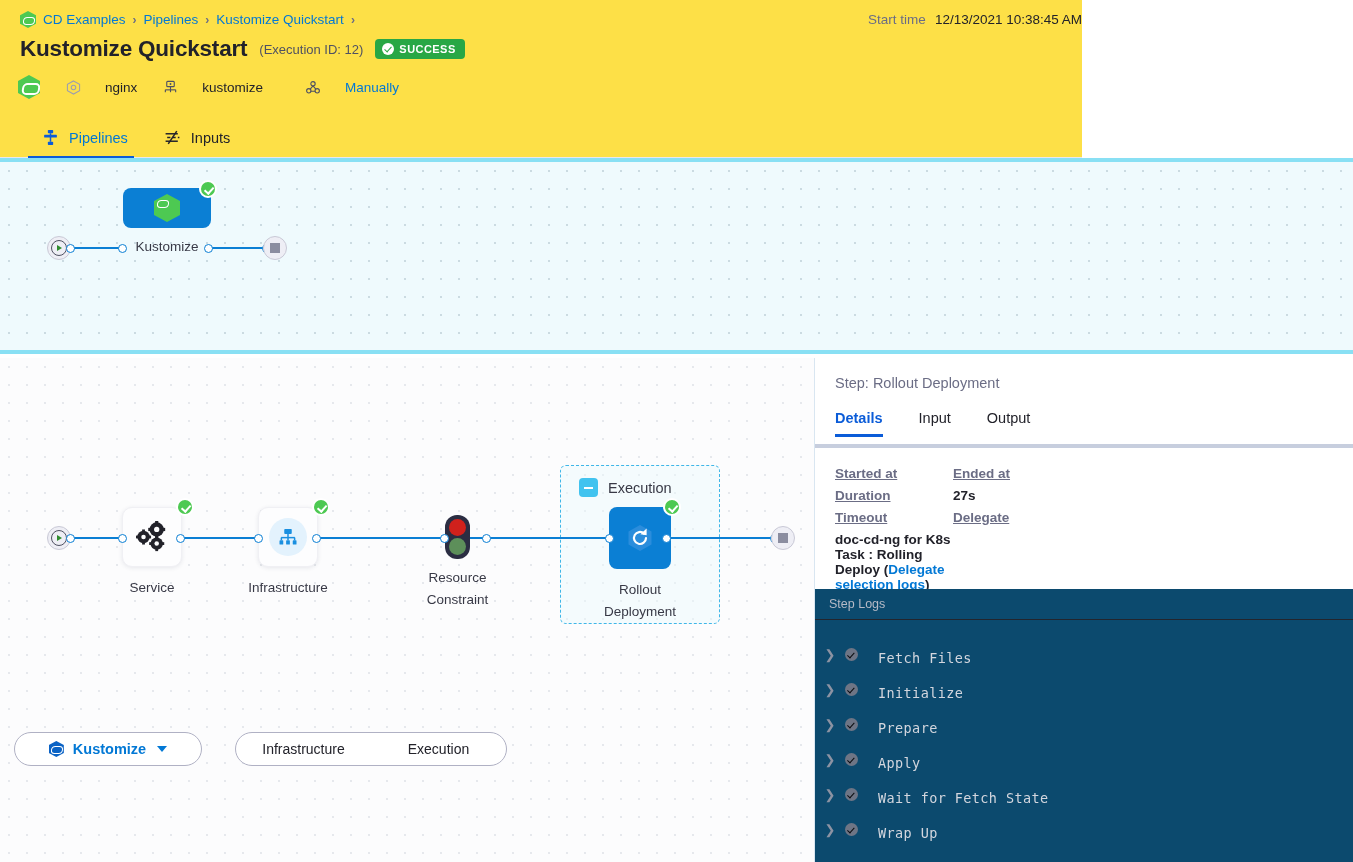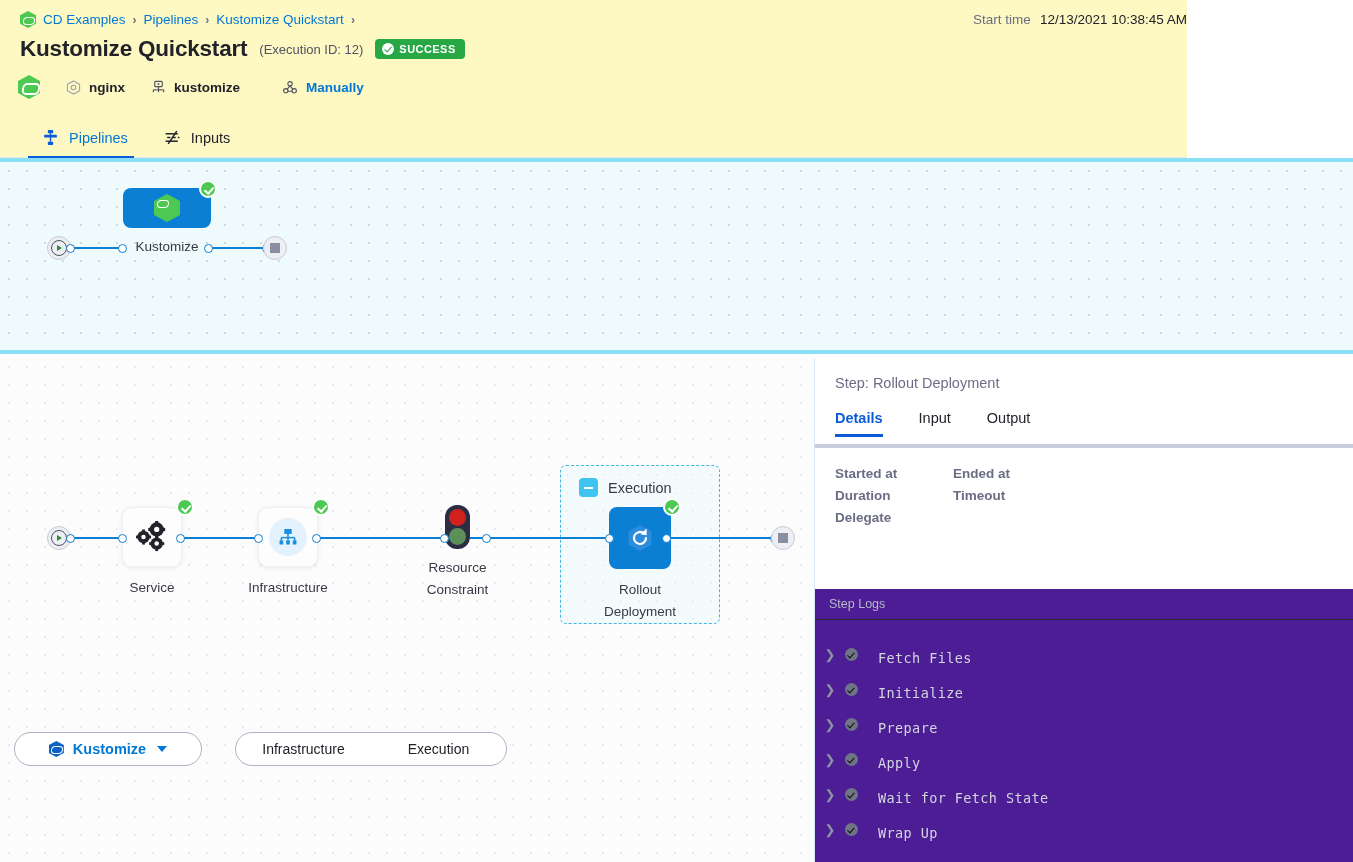--- a/index.html
+++ b/index.html
@@ -6,22 +6,22 @@
   html, body {
     width: 1353px; height: 862px;
     font-family: "Liberation Sans", sans-serif;
     background: #ffffff;
     overflow: hidden;
   }
   #app { position: relative; width: 1353px; height: 862px; }
 
   
   .header {
-    position: absolute; left: 0; top: 0; width: 1187px; height: 158px;
-    background: #fef9c3;
+    position: absolute; left: 0; top: 0; width: 1082px; height: 158px;
+    background: #fde047;
     border-bottom: 1px solid #e8e8ef;
   }
   .breadcrumb {
     position: absolute; left: 20px; top: 11px;
     display: flex; align-items: center; gap: 7px;
     font-size: 13.5px;
   }
   .bc-link { color: #0278d5; cursor: pointer; white-space: nowrap; }
   .bc-sep { color: #6b6d85; font-size: 12px; font-weight: 600; }
 
@@ -59,21 +59,21 @@
   .badge-check::after {
     content: ""; position: absolute; left: 3.4px; top: 2.4px;
     width: 3.2px; height: 6px; border: solid #28a745;
     border-width: 0 1.8px 1.8px 0; transform: rotate(42deg);
   }
 
   .meta-row {
     position: absolute; left: 18px; top: 75px;
     display: flex; align-items: center; font-size: 13.5px; color: #22222a;
   }
-  .meta-item { display: flex; align-items: center; gap: 8px; margin-right: 26px; font-weight: bold; }
+  .meta-item { display: flex; align-items: center; gap: 24px; margin-right: 26px; }
   .meta-item.link span { color: #0278d5; cursor: pointer; }
   .meta-item.manually { margin-left: 16px; }
 
   .start-time {
     position: absolute; right: -4px; top: 12px;
     display: flex; align-items: baseline; gap: 9px;
     font-size: 13.5px; white-space: nowrap;
   }
   .start-time .lbl { color: #6b6d85; }
   .start-time .val { color: #22222a; }
@@ -250,27 +250,27 @@
   }
   .rp-tab-rule {
     position: absolute; left: 0; top: 86px; width: 539px; height: 3.5px;
     background: #c7cede;
   }
   .rp-details {
     position: absolute; left: 20px; top: 108px; right: 10px;
     display: grid; grid-template-columns: 118px 1fr;
     row-gap: 7px; font-size: 13.5px;
   }
-  .rp-key { color: #6b6d85; font-weight: 700; }
+  .rp-key { color: #6b6d85; font-weight: 700; text-decoration: underline; }
   .rp-val { color: #22222a; font-weight: 700; }
   .rp-val a { color: #0278d5; text-decoration: none; cursor: pointer; font-weight: 700; }
 
   .logs {
     position: absolute; left: 0; top: 231px; width: 539px; height: 273px;
-    background: #4c1d95;
+    background: #0c4a6e;
   }
   .logs-head {
     position: absolute; left: 0; top: 0; width: 539px; height: 31px;
     display: flex; align-items: center; padding-left: 14px;
     font-size: 12.5px; color: #b6bac6;
     border-bottom: 1px solid #23252d;
   }
   .log-row {
     position: absolute; left: 0; width: 539px; height: 35px;
     display: flex; align-items: center;
@@ -510,21 +510,21 @@
             <rect x="11.8" y="10.6" width="3" height="3.4" rx="0.5" fill="#1a8fe0"></rect>
           </svg>
         </span>
       </div>
       <div class="check-badge" style="left:54px; top:-9px;"></div>
       <div class="node-label">Infrastructure</div>
     </div>
     <div class="port" style="left:254px; top:175.5px;"></div>
     <div class="port" style="left:312px; top:175.5px;"></div>
 
-    <div class="node" style="left:445px; top:147px;">
+    <div class="node" style="left:445px; top:157px;">
       <div class="traffic">
         <span class="bulb red"></span>
         <span class="bulb green"></span>
       </div>
       <div class="node-label two" style="margin-top:8px;">Resource Constraint</div>
     </div>
     <div class="port" style="left:440px; top:175.5px;"></div>
     <div class="port" style="left:482px; top:175.5px;"></div>
 
     <div class="node" style="left:609px; top:149px;">
@@ -556,22 +556,24 @@
     <div class="rp-tabs">
       <div class="rp-tab active">Details</div>
       <div class="rp-tab">Input</div>
       <div class="rp-tab">Output</div>
     </div>
 
     <div class="rp-details">
       <div class="rp-key">Started at</div>
       <div class="rp-key">Ended at</div>
       <div class="rp-key">Duration</div>
+      <div class="rp-val">27s</div>
       <div class="rp-key">Timeout</div>
       <div class="rp-key">Delegate</div>
+      <div class="rp-val"><span>doc-cd-ng for K8s Task : Rolling Deploy (</span><a>Delegate selection logs</a><span>)</span></div>
     </div>
 
     <div class="logs">
       <div class="logs-head">Step Logs</div>
 
       <div class="log-row" style="top:48px;">
         <span class="log-chevron">❯</span>
         <span class="log-status"></span>
         <span class="log-name">Fetch Files</span>
       </div>

